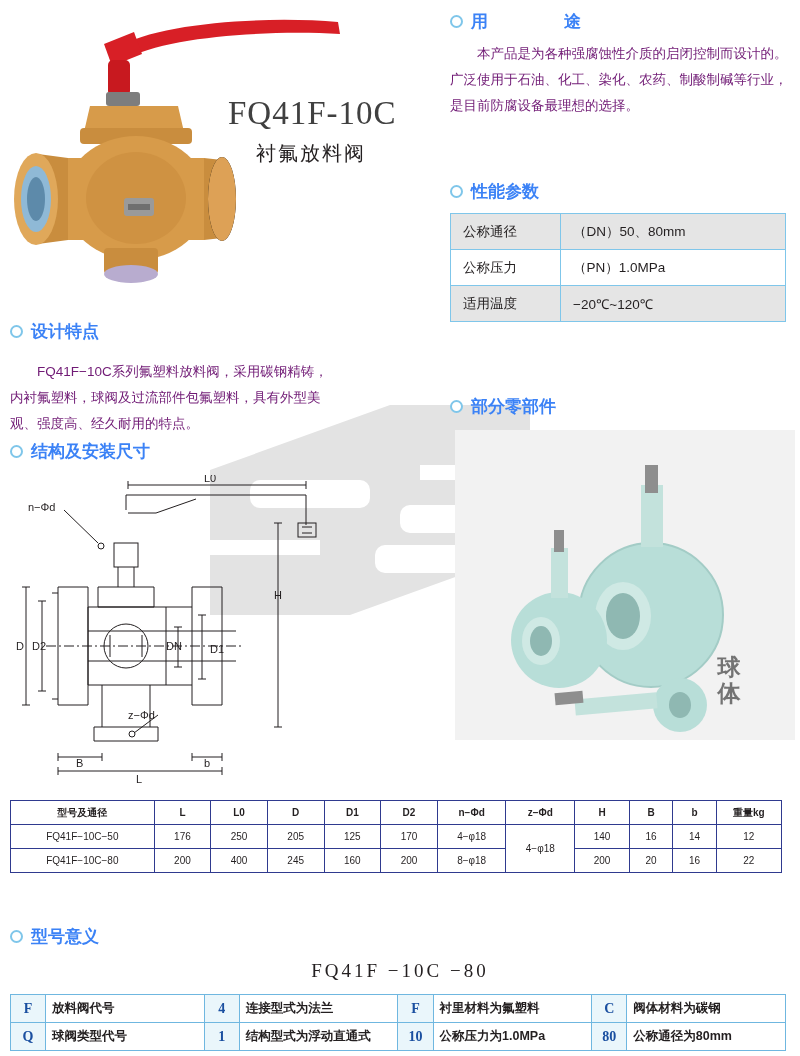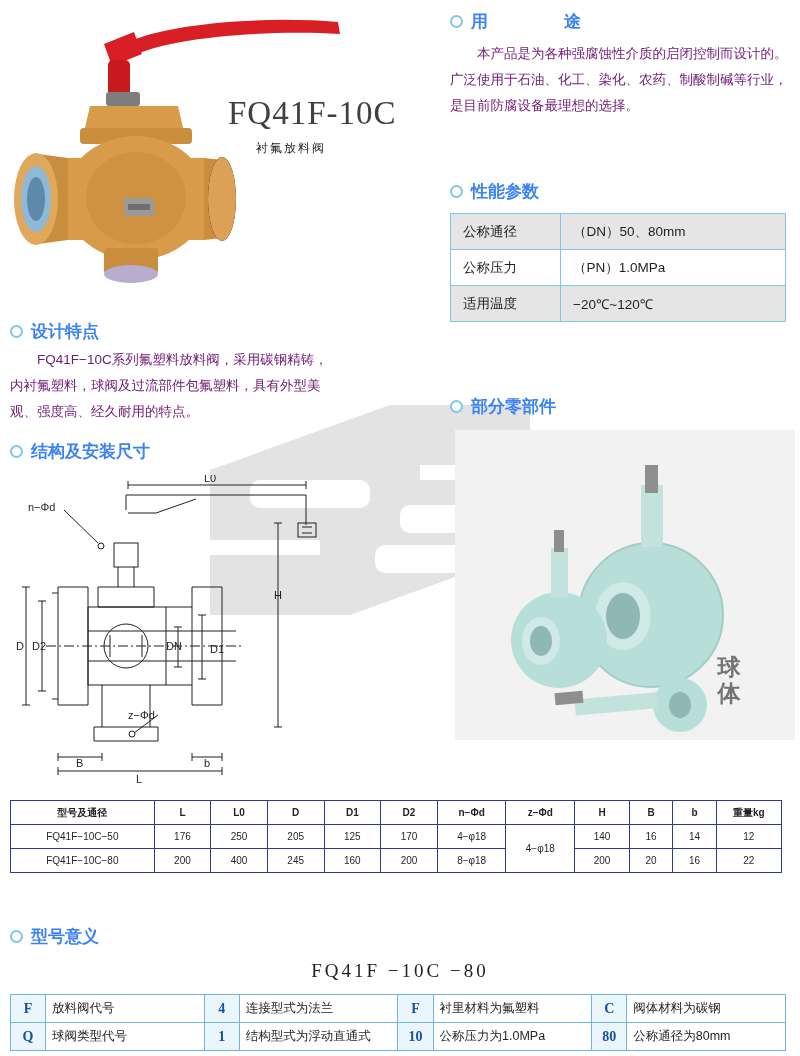--- a/index.html
+++ b/index.html
@@ -59,21 +59,21 @@
     left: 228px; top: 95px;
     font-family: "Liberation Serif", serif;
     font-size: 33px;
     color: #404040;
     letter-spacing: 1px;
     z-index: 3;
   }
   .model-sub {
     position: absolute;
     left: 256px; top: 140px;
-    font-size: 12px;
+    font-size: 20px;
     color: #231f20;
     letter-spacing: 2px;
     z-index: 3;
     text-align: right;
   }
 
   
   .usage-block { position: absolute; left: 450px; top: 10px; width: 340px; z-index: 2;}
   .usage-title { letter-spacing: 14px; }
   .usage-text { margin-top: 8px; text-indent: 2em; }
@@ -109,21 +109,21 @@
     font-size: 23px;
     font-weight: bold;
     color: #737373;
     line-height: 26px;
     text-align: center;
     z-index: 3;
   }
 
   
   .design-block { position: absolute; left: 10px; top: 320px; width: 420px; z-index: 2;}
-  .design-text { margin-top: 4px; }
+  .design-text { margin-top: 16px; }
   .design-text p { margin: 0; text-indent: 2em; }
   .design-text p.cont { text-indent: 0; }
 
   
   .struct-block { position: absolute; left: 10px; top: 440px; width: 430px; z-index: 2;}
   .struct-drawing {
     position: absolute;
     left: 6px; top: 475px;
     width: 430px; height: 310px;
     z-index: 2;
@@ -155,21 +155,21 @@
     font-family: "Liberation Serif", serif;
     font-size: 19px;
     letter-spacing: 3px;
   }
   .meaning-grid {
     margin-top: 12px;
     width: 776px;
     border-collapse: collapse;
     font-size: 12.5px;
   }
-  .meaning-grid td { border: 1px solid #6fb7e0; height: 28px; padding: 0 6px; }
+  .meaning-grid td { border: 1px solid #6fb7e0; height: 28px; padding: 0 6px; font-weight: bold; }
   .meaning-grid td.key {
     width: 34px;
     text-align: center;
     color: #1a4fa0;
     font-weight: bold;
     background: #eaf6fb;
     font-family: "Liberation Serif", serif;
     font-size: 14px;
   }
   .meaning-grid td.val { width: 154px; }

